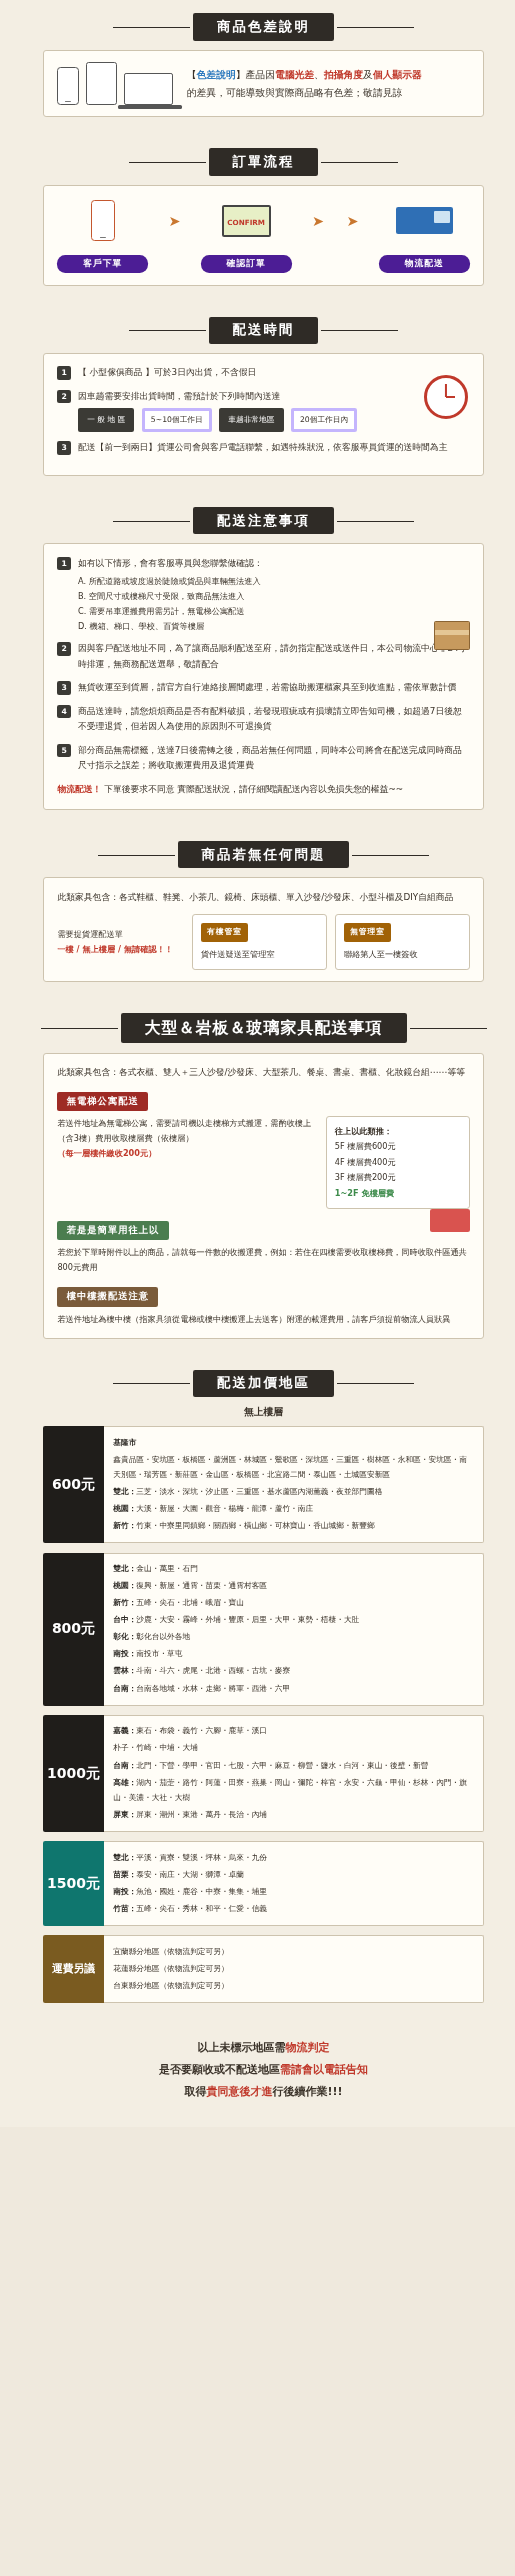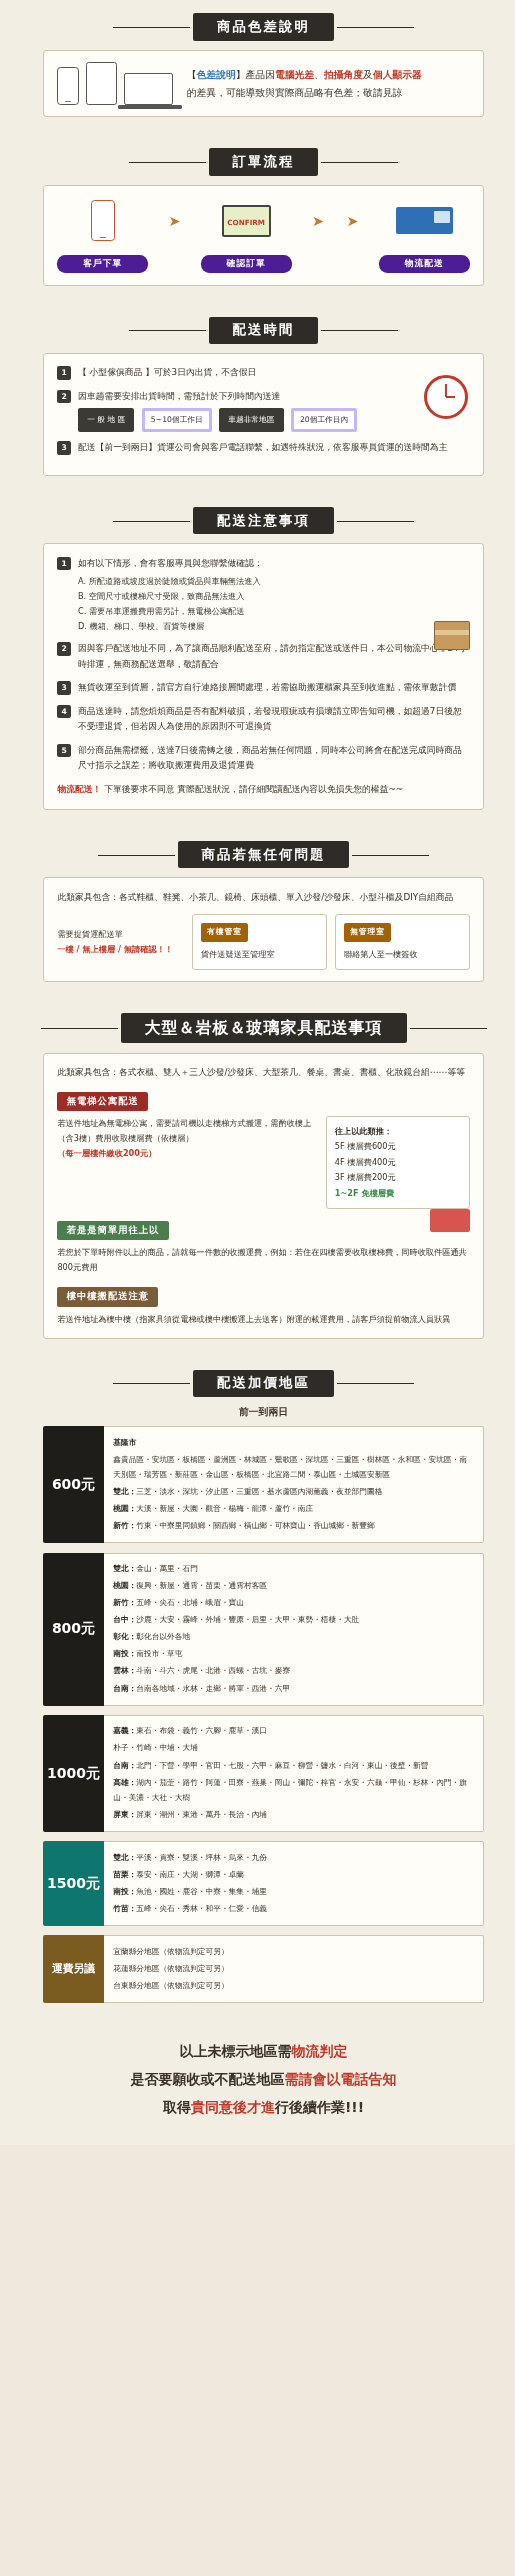--- a/index.html
+++ b/index.html
@@ -151,21 +151,21 @@
   .area-tag.gold { background:#7a5b20; }
   .area-body {
     flex:1; background:#fffdf7; border:1px solid #cdc3ae; border-left:none;
     border-radius:0 2.1px 2.1px 0; padding:7.2px 9.3px;
     font-size:7.7px; line-height:1.95;
   }
   .area-body .grp { margin-bottom:2.1px; }
   .area-body .gname { font-weight:bold; color:#2f2b26; }
   .area-caption { text-align:center; font-size:9.8px; font-weight:bold; margin-bottom:7.2px; }
   .final {
-    text-align:center; font-size:14px; line-height:2; padding:7.2px 31px 24px 31px;
+    text-align:center; font-size:11px; line-height:2; padding:7.2px 31px 24px 31px;
     font-weight:bold;
   }
   .final .em { color:#c0392b; }
 
   
   .deco { position:absolute; }
   .truck-body{ width:40px;height:23px;background:#d9534f;border-radius:2.1px; }
   .clock {
     width:44px;height:44px;border-radius:50%;
     border:3.6px solid #c0392b;background:#fff;position:relative;
@@ -369,21 +369,21 @@
       <div class="deco" style="right:13.4px;top:155px;">
         <div class="truck-body"></div>
       </div>
     </div>
   </div>
 
   <div class="sec-head">
     <span class="ribbon">配送加價地區</span>
   </div>
   <div class="block">
-    <div class="area-caption">前一到兩日</div>
+    <div class="area-caption">無上樓層</div>
 
     <div class="area-row">
       <div class="area-tag">600元</div>
       <div class="area-body">
         <div class="grp"><span class="gname">基隆市</span></div>
         <div class="grp"><span>鑫貴品區・安坑區・板橋區・蘆洲區・林城區・鶯歌區・深坑區・三重區・樹林區・永和區・安坑區・南天別區・瑞芳區・新莊區・金山區・板橋區・北宜路二間・泰山區・土城區安新區</span></div>
         <div class="grp"><span class="gname">雙北：</span><span>三芝・淡水・深坑・汐止區・三重區・基水蘆區內湖薫義・夜並部門圖格</span></div>
         <div class="grp"><span class="gname">桃園：</span><span>大溪・新屋・大園・觀音・楊梅・龍潭・蘆竹・南庄</span></div>
         <div class="grp"><span class="gname">新竹：</span><span>竹東・中寮里同鎮鄉・關西鄉・橫山鄉・可林寶山・香山城鄉・新豐鄉</span></div>
       </div>

